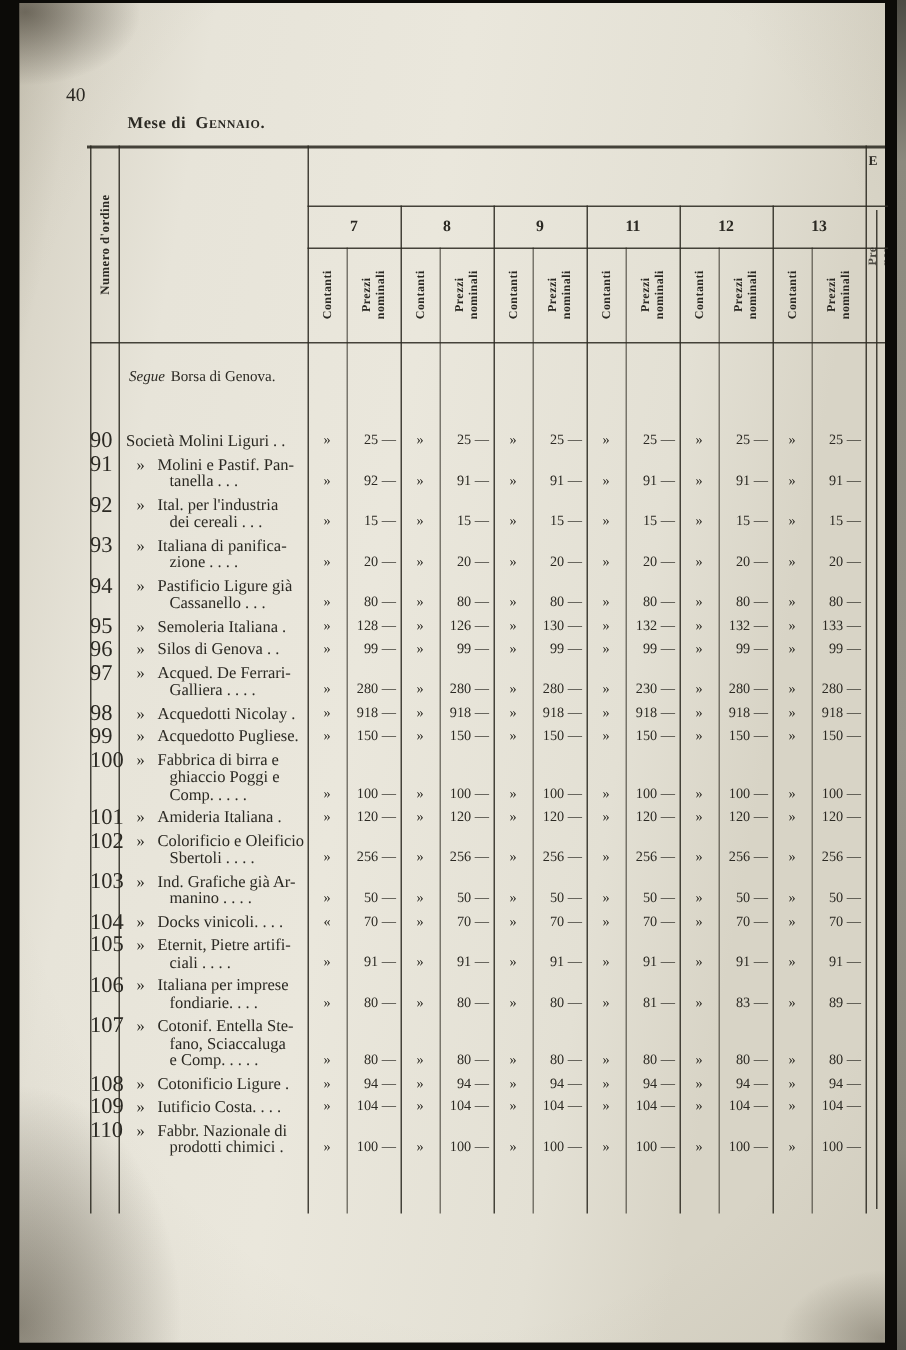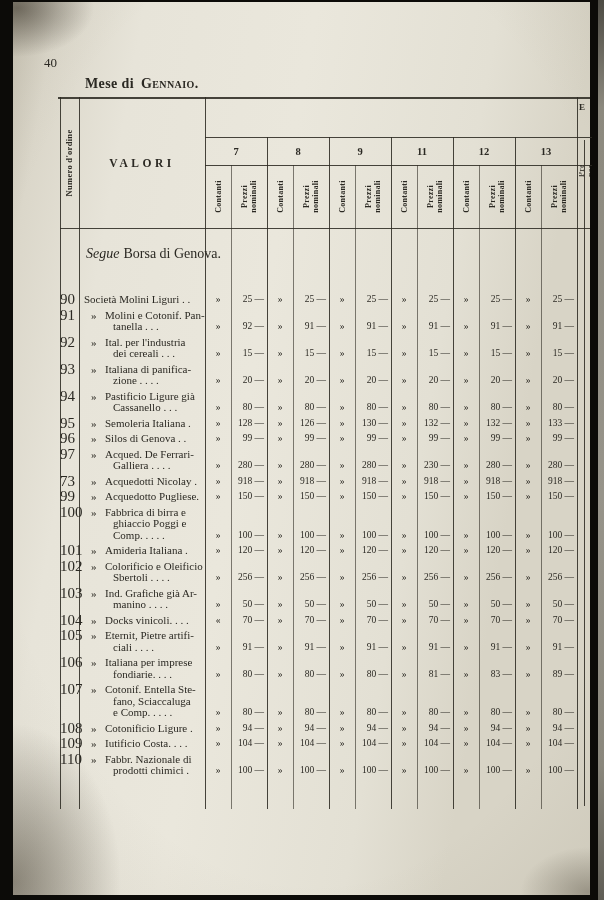--- a/index.html
+++ b/index.html
@@ -22,21 +22,21 @@
   }
   .paper::before {
     content:""; position:absolute; inset:0; pointer-events:none;
     background:
       radial-gradient(ellipse 110px 70px at 4px 6px, rgba(40,34,24,0.55), transparent 70%),
       radial-gradient(ellipse 150px 220px at 0px 880px, rgba(55,48,34,0.5), transparent 72%),
       radial-gradient(ellipse 90px 60px at 575px 890px, rgba(55,48,34,0.35), transparent 75%),
       radial-gradient(ellipse 520px 760px at 52% 46%, transparent 62%, rgba(95,85,62,0.14) 100%);
   }
   .page-number { position:absolute; left:31px; top:53px; font-size:13px; }
-  .heading { position:absolute; left:72px; top:74px; font-size:14px; font-weight:bold; letter-spacing:0.4px; }
+  .heading { position:absolute; left:72px; top:74px; font-size:11px; font-weight:bold; letter-spacing:0.4px; }
   .heading .hsc { font-variant:small-caps; margin-left:3px; }
 
   .table { position:absolute; left:47px; top:95px; width:517px; height:712px; }
   .ln { position:absolute; background:rgba(46,43,35,0.88); }
   .ln.thin { background:rgba(46,43,35,0.6); }
 
   .giorni-cell {
     position:absolute; left:145px; top:0; width:372px; height:40px;
     display:flex; align-items:center; justify-content:flex-end;
     padding-right:7px; font-weight:bold; font-size:13px; letter-spacing:5px;
@@ -51,21 +51,21 @@
   .day-num { width:62px; display:flex; align-items:center; justify-content:center; font-weight:bold; font-size:10.5px; }
   .sub-band { position:absolute; left:145px; top:68px; width:372px; height:63px; display:flex; }
   .sub-pair { width:62px; display:flex; }
   .sub-c { width:26px; display:flex; align-items:center; justify-content:center; }
   .sub-p { width:36px; display:flex; align-items:center; justify-content:center; }
   .rot { transform:rotate(-90deg); white-space:nowrap; font-size:8px; font-weight:bold; letter-spacing:0.3px; }
   .rot2 { white-space:normal; text-align:center; line-height:8.5px; }
   .ordine-rot { font-size:8.5px; }
 
   .tbody { position:absolute; left:0; top:131px; width:517px; height:581px; padding-top:14px; overflow:hidden; }
-  .segue { margin:4px 0 32px 26px; font-size:14px; }
+  .segue { margin:4px 0 32px 26px; font-size:10px; }
   .segue .it { font-style:italic; margin-right:4px; }
 
   .row { display:flex; align-items:flex-end; margin-bottom:4px; }
   .c-num { width:19px; align-self:flex-start; text-align:right; padding-right:4px; font-size:15px; line-height:11.5px; }
   .c-name { width:126px; align-self:flex-start; position:relative; font-size:11px; line-height:11.5px; }
   .ditto-mark { position:absolute; left:12px; top:0; }
   .name-lines { padding-left:26px; }
   .c-name.noditto .name-lines { padding-left:5px; }
   .name-lines div + div { padding-left:8px; }
   .c-day { width:62px; display:flex; align-items:baseline; font-size:9.5px; line-height:11.5px; }
@@ -84,21 +84,20 @@
   <div class="page-number">40</div>
   <div class="heading">
     <span class="hb">Mese di</span>
     <span class="hsc">Gennaio.</span>
   </div>
 
   <div class="table">
     <div class="ordine-cell">
       <div class="rot ordine-rot">Numero d'ordine</div>
     </div>
-    <div class="valori-cell">VALORI</div>
     <div class="days-band">
         <div class="day-num">7</div>
         <div class="day-num">8</div>
         <div class="day-num">9</div>
         <div class="day-num">11</div>
         <div class="day-num">12</div>
         <div class="day-num">13</div>
       </div>
     <div class="sub-band">
         <div class="sub-pair">
@@ -202,21 +201,21 @@
           <div class="c-day">
             <span class="c-mark">»</span>
             <span class="c-val">25&nbsp;—</span>
           </div>
         </div>
         <div class="row">
           <div class="c-num">91</div>
           <div class="c-name">
             <span class="ditto-mark">»</span>
             <div class="name-lines">
-              <div>Molini e Cotonif. Pan-</div>
+              <div>Molini e Pastif. Pan-</div>
               <div>tanella . . .</div>
             </div>
           </div>
           <div class="c-day">
             <span class="c-mark">»</span>
             <span class="c-val">92&nbsp;—</span>
           </div>
           <div class="c-day">
             <span class="c-mark">»</span>
             <span class="c-val">91&nbsp;—</span>
@@ -434,21 +433,21 @@
           <div class="c-day">
             <span class="c-mark">»</span>
             <span class="c-val">280&nbsp;—</span>
           </div>
           <div class="c-day">
             <span class="c-mark">»</span>
             <span class="c-val">280&nbsp;—</span>
           </div>
         </div>
         <div class="row">
-          <div class="c-num">73</div>
+          <div class="c-num">98</div>
           <div class="c-name">
             <span class="ditto-mark">»</span>
             <div class="name-lines">
               <div>Acquedotti Nicolay .</div>
             </div>
           </div>
           <div class="c-day">
             <span class="c-mark">»</span>
             <span class="c-val">918&nbsp;—</span>
           </div>

